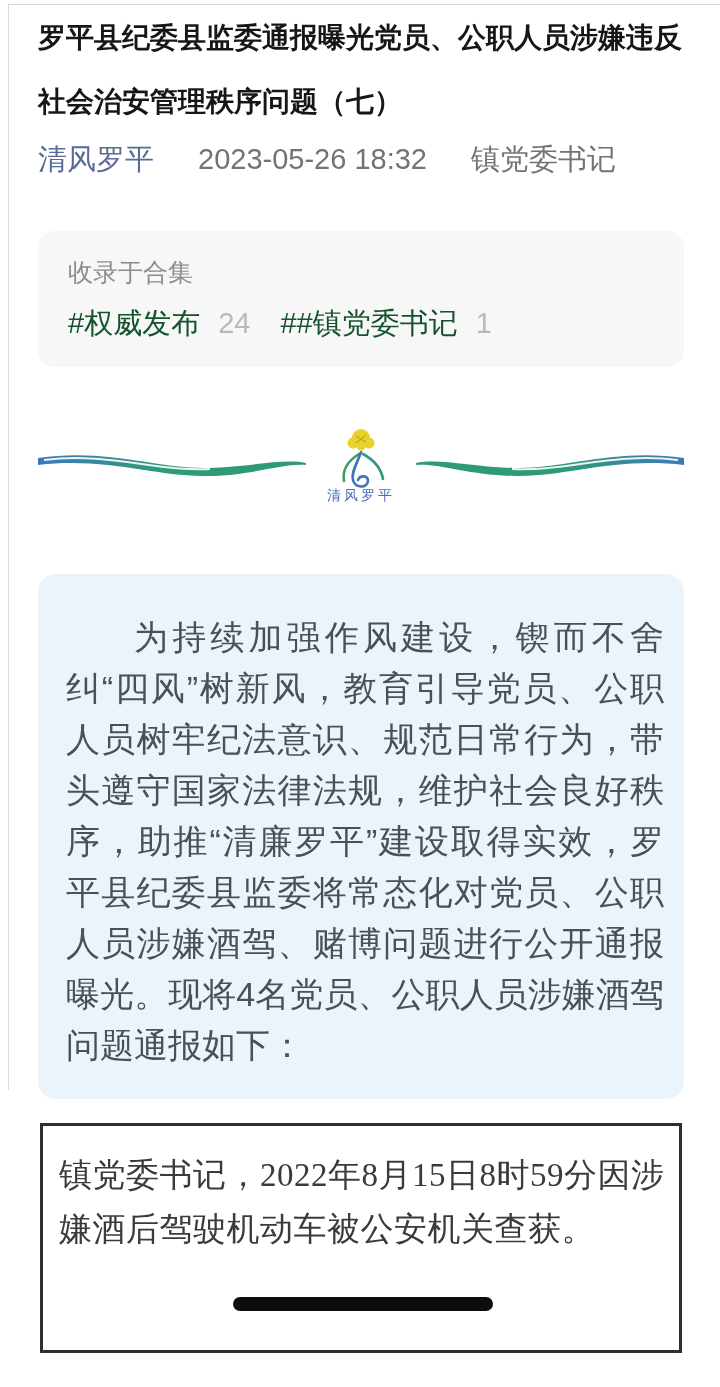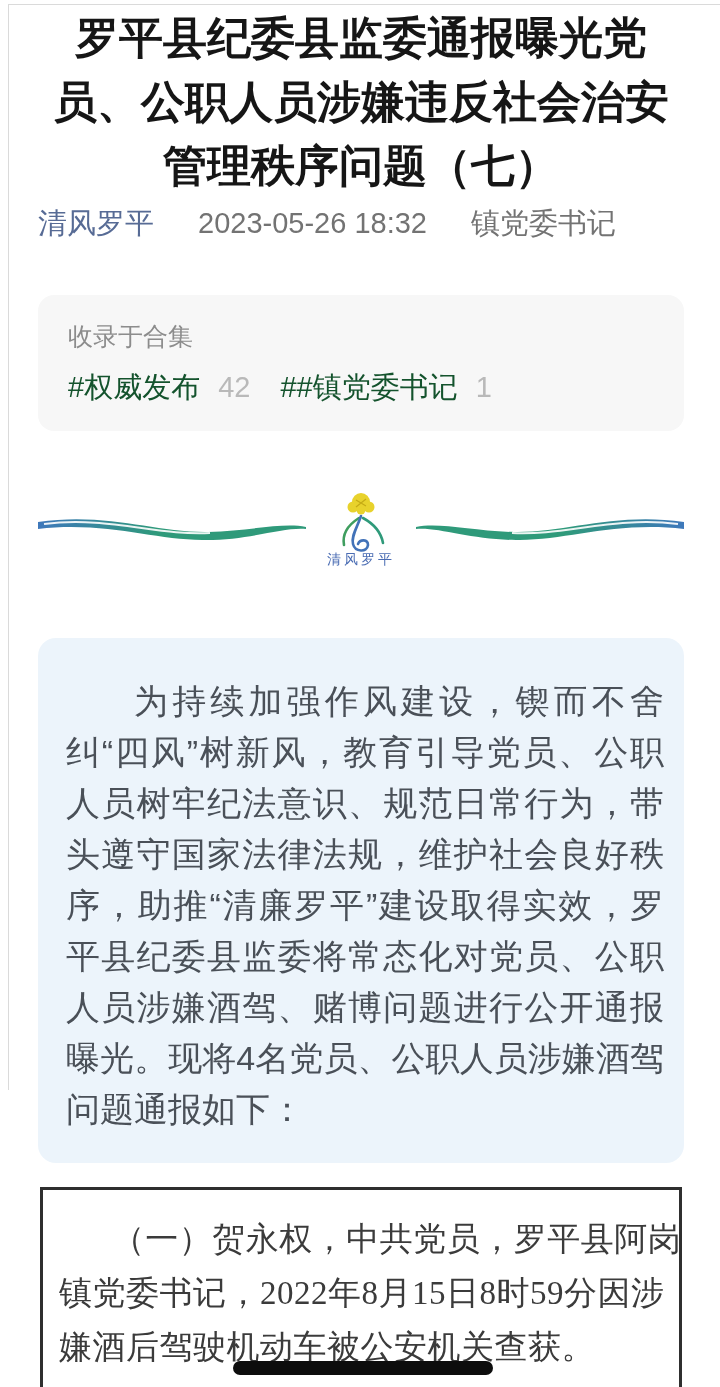--- a/index.html
+++ b/index.html
@@ -10,23 +10,22 @@
   }
   .page { position:relative; width:720px; height:1387px; overflow:hidden; background:#fff; }
 
   
   .edge-top  { position:absolute; left:8px; top:4px; right:0; height:1px; background:#dadada; }
   .edge-left { position:absolute; left:8px; top:4px; width:1px; height:1086px; background:#dadada; }
 
   .content { position:relative; padding:6px 36px 0 38px; }
 
   .title {
-    font-size:44px; line-height:64px; font-weight:700; color:#161616;
+    font-size:28px; line-height:64px; font-weight:700; color:#161616;
     letter-spacing:0;
-    text-align:center;
   }
 
   .byline {
     margin-top:6px; display:flex; align-items:baseline; gap:24px;
     font-size:29px; line-height:38px; white-space:nowrap;
   }
   .byline .account { color:#576b95; }
   .byline .meta    { color:#737373;margin-left:20px; }
 
   .collection-card {
@@ -81,21 +80,21 @@
       <span class="account">清风罗平</span>
       <span class="meta">2023-05-26 18:32</span>
       <span class="meta">镇党委书记</span>
     </div>
 
     <div class="collection-card">
       <div class="collection-label">收录于合集</div>
       <div class="collection-tags">
         <span class="tag">
           <span class="tag-name">#权威发布</span>
-          <span class="tag-count">42</span>
+          <span class="tag-count">24</span>
         </span>
         <span class="tag">
           <span class="tag-name">##镇党委书记</span>
           <span class="tag-count">1</span>
         </span>
       </div>
     </div>
 
     <svg class="divider" viewBox="0 0 646 100" xmlns="http://www.w3.org/2000/svg">
       <defs>
@@ -126,20 +125,19 @@
         <path d="M318,14 L328,20 M328,13 L318,21" stroke="#c5ab15" stroke-width="1.2"></path>
       </g>
       <text x="323" y="78" text-anchor="middle" font-size="14" letter-spacing="3" fill="#4a6cb3">清风罗平</text>
     </svg>
 
     <div class="lead-card">
       <p class="lead-text">为持续加强作风建设，锲而不舍纠“四风”树新风，教育引导党员、公职人员树牢纪法意识、规范日常行为，带头遵守国家法律法规，维护社会良好秩序，助推“清廉罗平”建设取得实效，罗平县纪委县监委将常态化对党员、公职人员涉嫌酒驾、赌博问题进行公开通报曝光。现将4名党员、公职人员涉嫌酒驾问题通报如下：</p>
     </div>
 
     <div class="doc-box">
-      <div class="doc-line indent">（一）贺永权，中共党员，罗平县阿岗</div>
       <div class="doc-line">镇党委书记，2022年8月15日8时59分因涉</div>
       <div class="doc-line">嫌酒后驾驶机动车被公安机关查获。</div>
       <div class="redaction-bar"></div>
     </div>
 
   </div>
 </div>
 
 </body></html>

